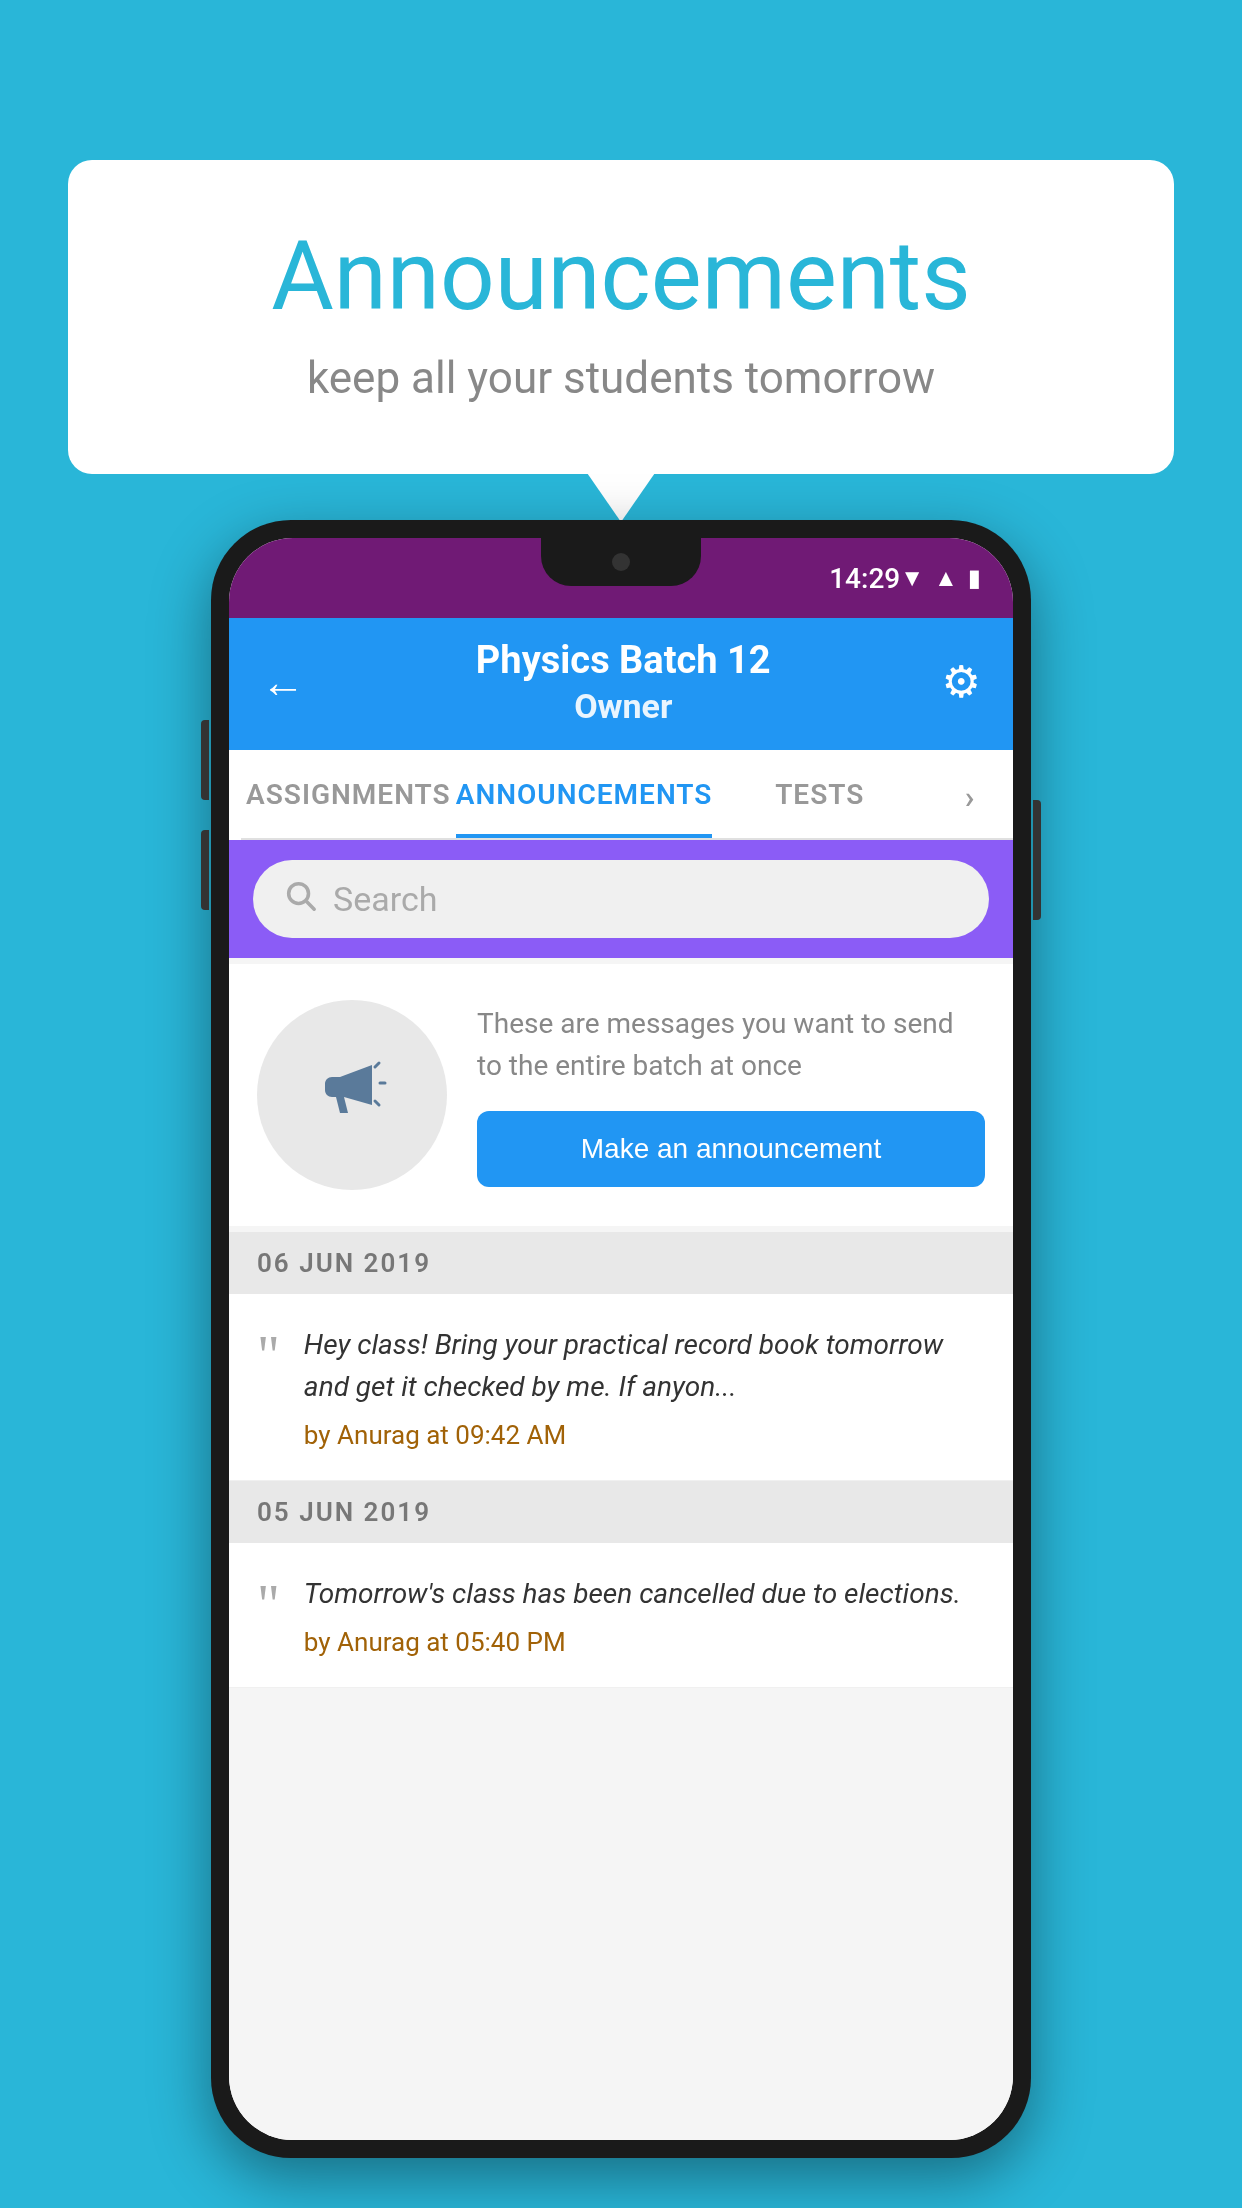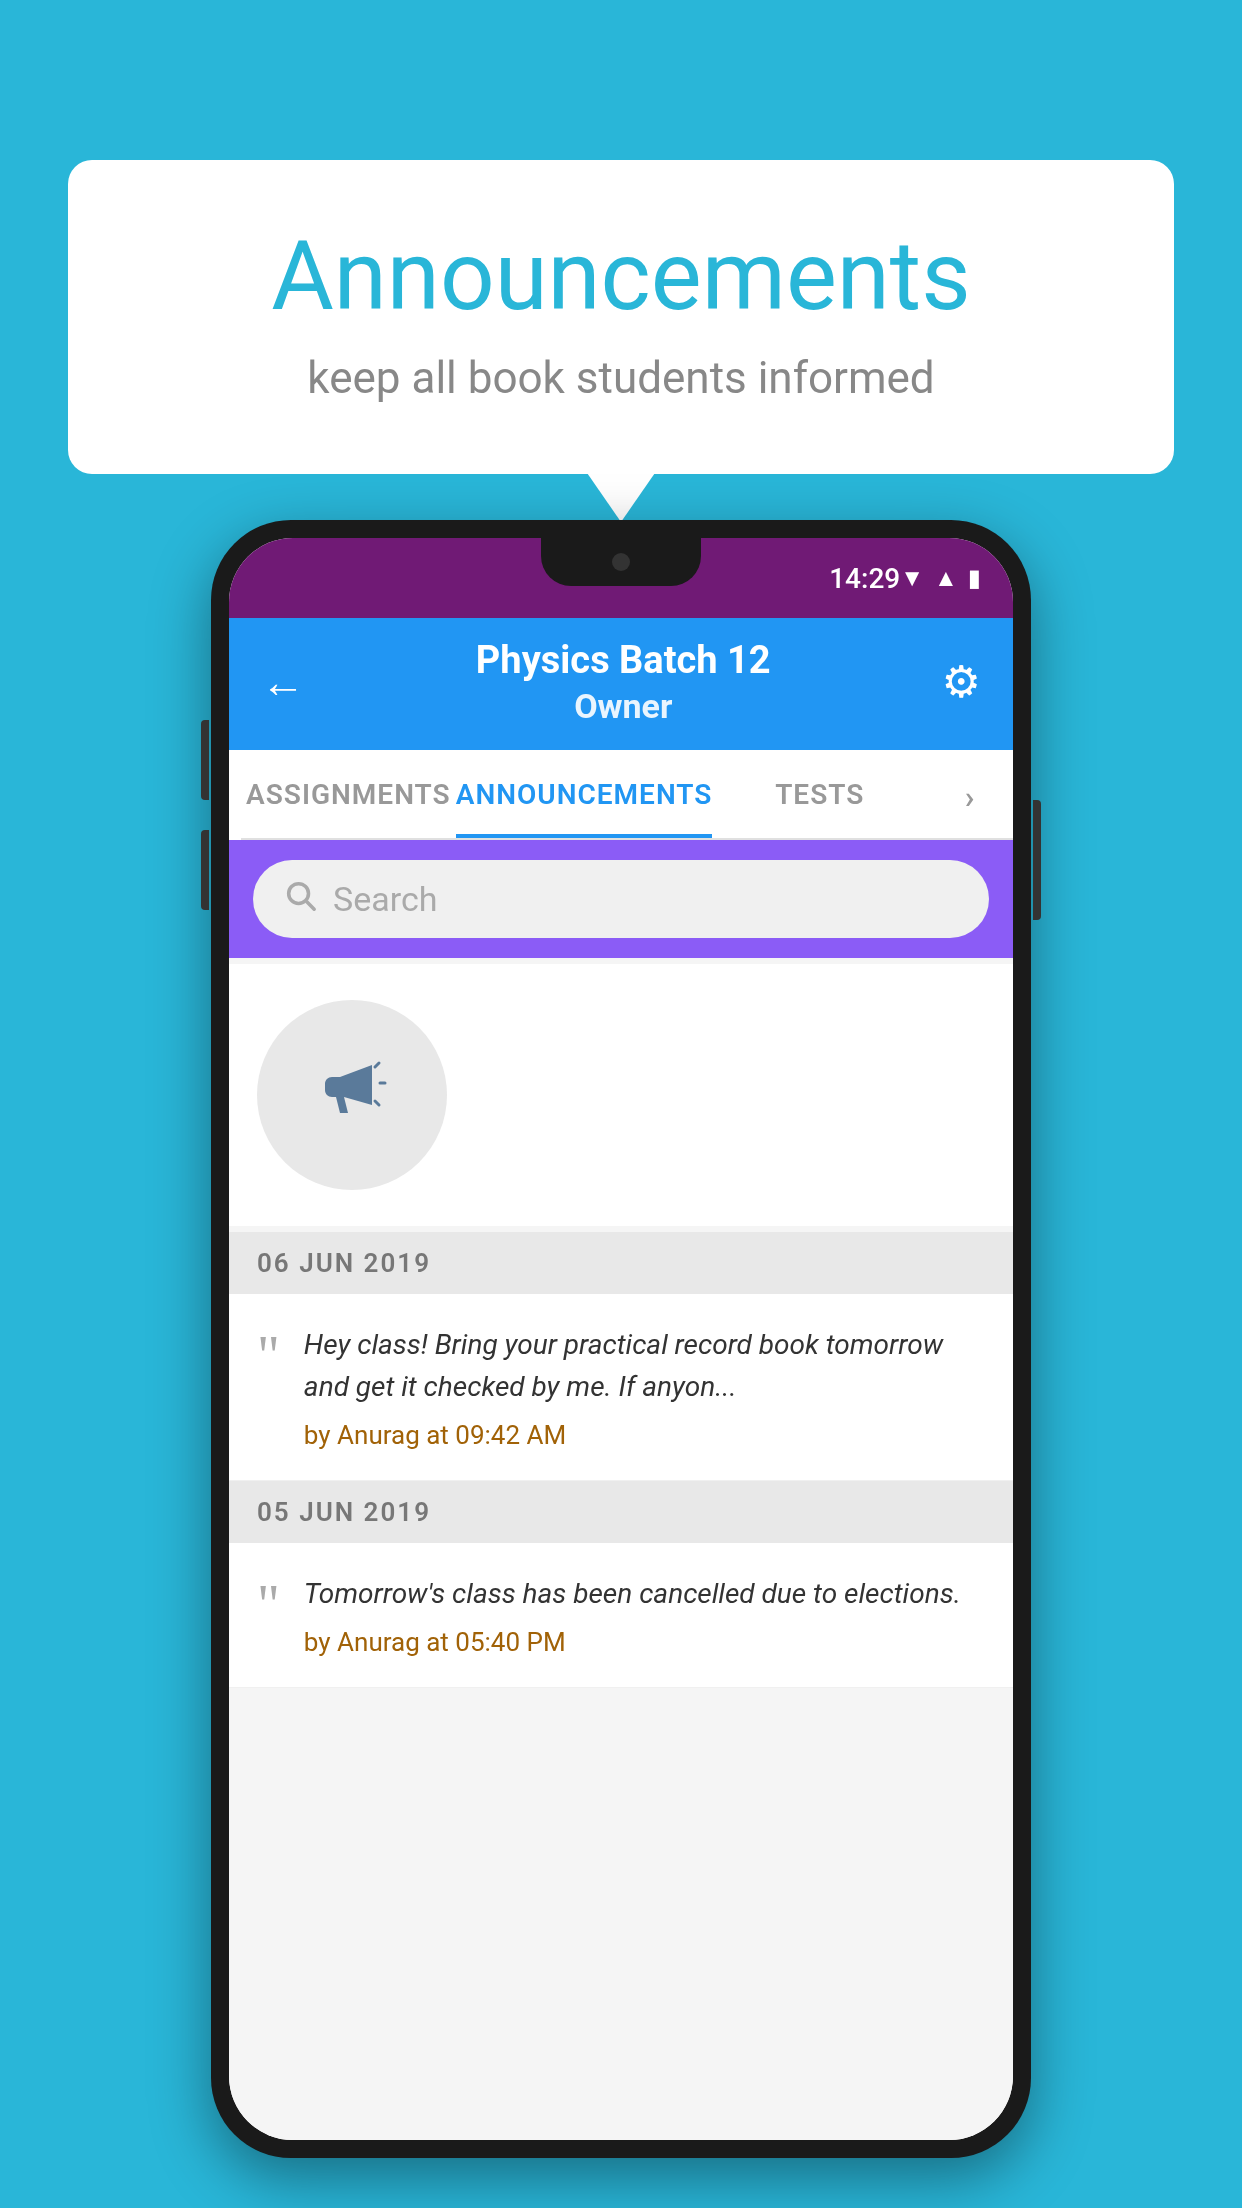--- a/index.html
+++ b/index.html
@@ -360,21 +360,21 @@
       background: #333;
       border-radius: 0 4px 4px 0;
     }
   </style>
 </head>
 <body>
 
 <div class="speech-bubble-container">
   <div class="speech-bubble">
     <div class="bubble-title">Announcements</div>
-    <div class="bubble-subtitle">keep all book students informed</div>
+    <div class="bubble-subtitle">keep all your students tomorrow</div>
   </div>
 </div>
 
 <div class="phone-container">
   <div class="phone-outer">
 
     <div class="phone-side-btn-left"></div>
     <div class="phone-side-btn-left2"></div>
     <div class="phone-side-btn-right"></div>
 
@@ -424,20 +424,24 @@
 
         <div class="announcement-prompt">
           <div class="megaphone-circle">
             <span class="megaphone-icon">
               <svg width="80" height="80" viewBox="0 0 80 80" fill="none" xmlns="http://www.w3.org/2000/svg">
                 <path d="M60 20 L28 32 L20 32 C16 32 13 35 13 39 L13 45 C13 49 16 52 20 52 L24 52 L28 68 L36 68 L32 52 L60 60 Z" fill="#5a7a9a"></path>
                 <path d="M63 22 L67 18 M68 38 L73 38 M63 56 L67 60" stroke="#5a7a9a" stroke-width="3" stroke-linecap="round"></path>
               </svg>
             </span>
           </div>
+          <div class="prompt-right">
+            <div class="prompt-text">These are messages you want to send to the entire batch at once</div>
+            <button class="announce-btn">Make an announcement</button>
+          </div>
         </div>
 
         <div class="date-separator">
           <span class="date-text">06  JUN  2019</span>
         </div>
 
         <div class="announcement-item">
           <div class="quote-icon">"</div>
           <div class="announcement-content">
             <div class="announcement-text">Hey class! Bring your practical record book tomorrow and get it checked by me. If anyon...</div>

